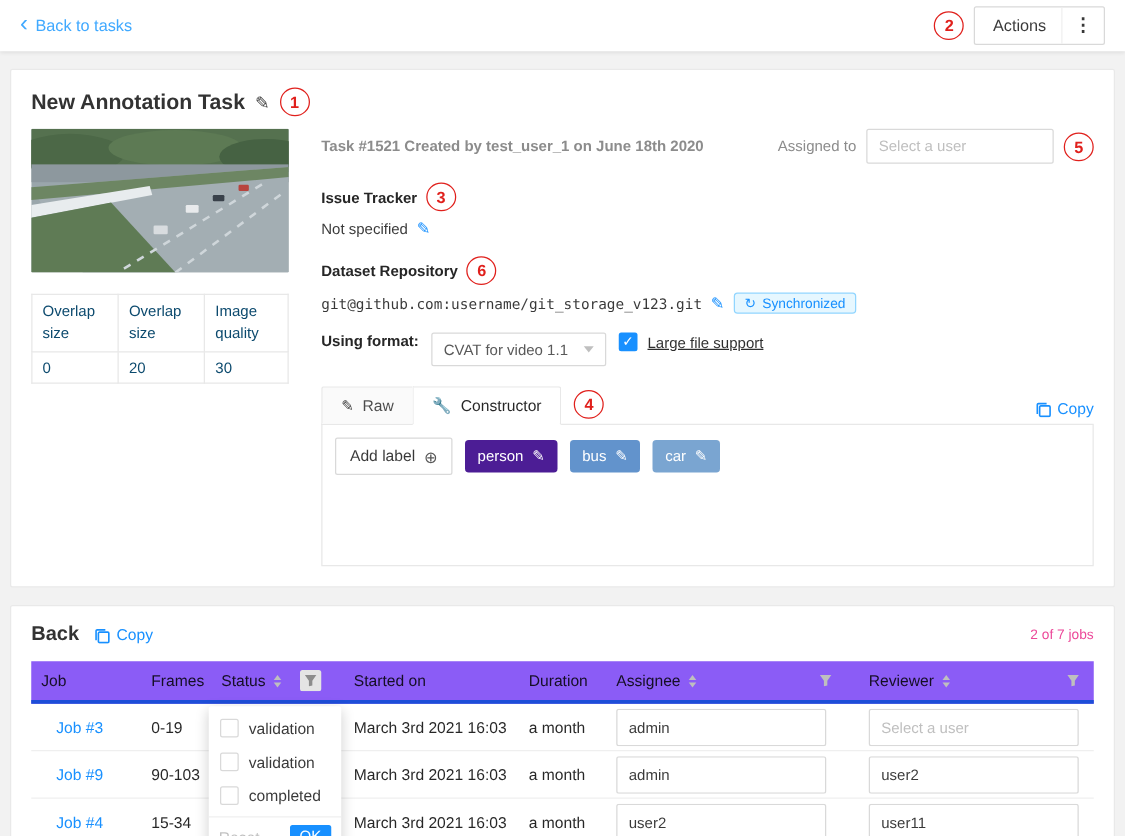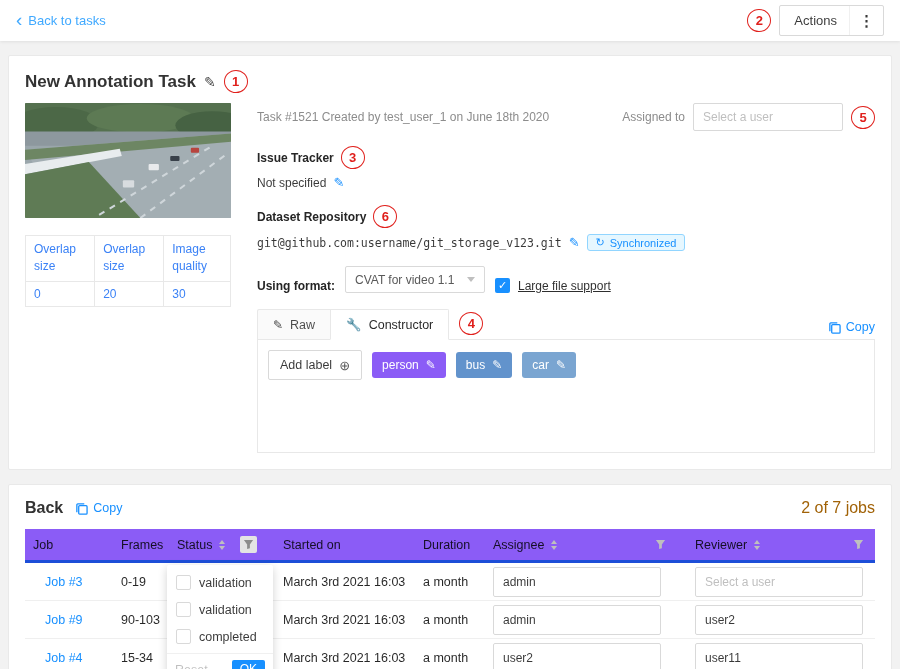--- a/index.html
+++ b/index.html
@@ -34,44 +34,44 @@
   .card { background:#fff; border:1px solid #e9e9e9; border-radius:2px; margin:14px 8px 0; }
   .task-card { padding:14px 16px 16px; }
   .title-row { display:flex; align-items:center; gap:8px; margin-bottom:10px; }
   .task-title { font-size:17px; font-weight:700; color:#333; }
   .pencil { font-size:14px; color:#434343; }
   .pencil.blue { color:#1890ff; font-size:13px; }
 
   .task-body { display:flex; gap:26px; }
   .left-col { width:206px; flex:none; }
   .thumb { width:206px; height:115px; display:block; border-radius:1px; }
-  .params-table { margin-top:17px; border-collapse:collapse; width:100%; font-size:12px; color:#3b82f6; }
+  .params-table { margin-top:17px; border-collapse:collapse; width:100%; font-size:12px; color:#0c4a6e; }
   .params-table td { border:1px solid #e8e8e8; padding:5px 8px; vertical-align:top; background:#fff; }
   .params-table .hd { line-height:1.45; }
 
   .right-col { flex:1; min-width:0; }
   .meta-row { display:flex; justify-content:space-between; align-items:flex-start; }
-  .meta-text { font-size:12px; color:#8c8c8c; padding-top:7px; }
+  .meta-text { font-size:12px; color:#8c8c8c; padding-top:7px;font-weight:bold; }
   .assign { display:flex; align-items:center; gap:8px; }
   .assign-label { font-size:12px; color:#8c8c8c; }
   .text-input { border:1px solid #d9d9d9; border-radius:2px; height:28px; padding:0 9px; font-size:12px;
                 font-family:"Liberation Sans", sans-serif; color:rgba(0,0,0,.78); outline:none; }
   .text-input::placeholder { color:#bfbfbf; }
   .assign .text-input { width:150px; }
 
   .block { margin-top:15px; }
   .block-label-row { display:flex; align-items:center; gap:7px; }
   .block-label { font-size:12px; font-weight:700; color:#262626; }
   .block-value { font-size:12px; margin-top:6px; display:flex; align-items:center; gap:7px; color:rgba(0,0,0,.78); }
   .repo-url { font-family:"DejaVu Sans Mono", monospace; font-size:11.5px; }
   .sync-badge { display:inline-flex; align-items:center; gap:5px; border:1px solid #91d5ff; background:#e6f7ff;
                 color:#1890ff; font-size:11px; padding:1px 8px; border-radius:3px; }
   .sync-icon { font-size:11px; }
 
-  .format-row { margin-top:15px; display:flex; align-items:flex-end; gap:10px; }
+  .format-row { margin-top:15px; display:flex; align-items:flex-start; gap:10px; }
   .select-box { width:140px; height:27px; border:1px solid #d9d9d9; border-radius:2px; background:#fff;
                 font-size:12px; color:#595959; display:flex; align-items:center; justify-content:space-between;
                 padding:0 9px; cursor:pointer; }
   .select-caret { width:0; height:0; border-left:4px solid transparent; border-right:4px solid transparent;
                   border-top:5px solid #bfbfbf; }
   .cb { width:15px; height:15px; border-radius:2px; flex:none; display:inline-flex; align-items:center; justify-content:center; }
   .cb.checked { background:#1890ff; color:#fff; font-size:11px; }
   .cb.empty { background:#fff; border:1px solid #d9d9d9; }
   .cb-label { font-size:12px; color:rgba(0,0,0,.82);text-decoration:underline; }
   .cb-group { display:flex; align-items:center; gap:8px; }
@@ -90,21 +90,21 @@
                    padding:0 11px; display:flex; align-items:center; gap:7px; color:rgba(0,0,0,.78); cursor:pointer; }
   .plus-icon { color:#595959; font-size:13px; }
   .label-tag { height:26px; margin-top:2px; padding:0 10px; border-radius:3px; color:#fff; font-size:12px;
                display:flex; align-items:center; gap:7px; cursor:pointer; }
   .label-tag .pencil { color:#fff; font-size:12px; }
 
   
   .jobs-card { padding:14px 16px 0; position:relative; }
   .jobs-header { display:flex; align-items:center; gap:12px; }
   .jobs-title { font-size:16px; font-weight:700; color:#333; }
-  .jobs-count { margin-left:auto; font-size:16px; color:#a16207; }
+  .jobs-count { margin-left:auto; font-size:11px; color:#ec4899; }
 
   .jobs-table { margin-top:12px; font-size:12.5px; }
   .jrow { display:grid; grid-template-columns:88px 56px 106px 140px 70px 202px 1fr; align-items:center; }
   .jhead { background:#8b5cf6; height:34px; color:rgba(0,0,0,.85); border-bottom:3px solid #1d4ed8; }
   .jhead .cell { display:flex; align-items:center; gap:5px; padding:0 8px; }
   .jbody { height:38px; border-bottom:1px solid #efefef; }
   .cell { padding:0 8px; white-space:nowrap; overflow:hidden; }
   .job-link { color:#1890ff; padding-left:12px; }
   .cell-input { width:168px; height:30px; }
   .carets { display:inline-flex; flex-direction:column; gap:2px; margin-left:2px; }
@@ -252,21 +252,21 @@
           </svg>
           <span>Copy</span>
         </a>
       </div>
 
       <div class="constructor-panel">
         <button class="add-label-btn">
           <span>Add label</span>
           <span class="plus-icon">⊕</span>
         </button>
-        <div class="label-tag" style="background: #8b5cf6;">
+        <div class="label-tag" style="background: #4c1d95;">
           <span>person</span>
           <span class="pencil">✎</span>
         </div>
         <div class="label-tag" style="background: rgb(98, 147, 204);">
           <span>bus</span>
           <span class="pencil">✎</span>
         </div>
         <div class="label-tag" style="background: rgb(122, 165, 209);">
           <span>car</span>
           <span class="pencil">✎</span>

